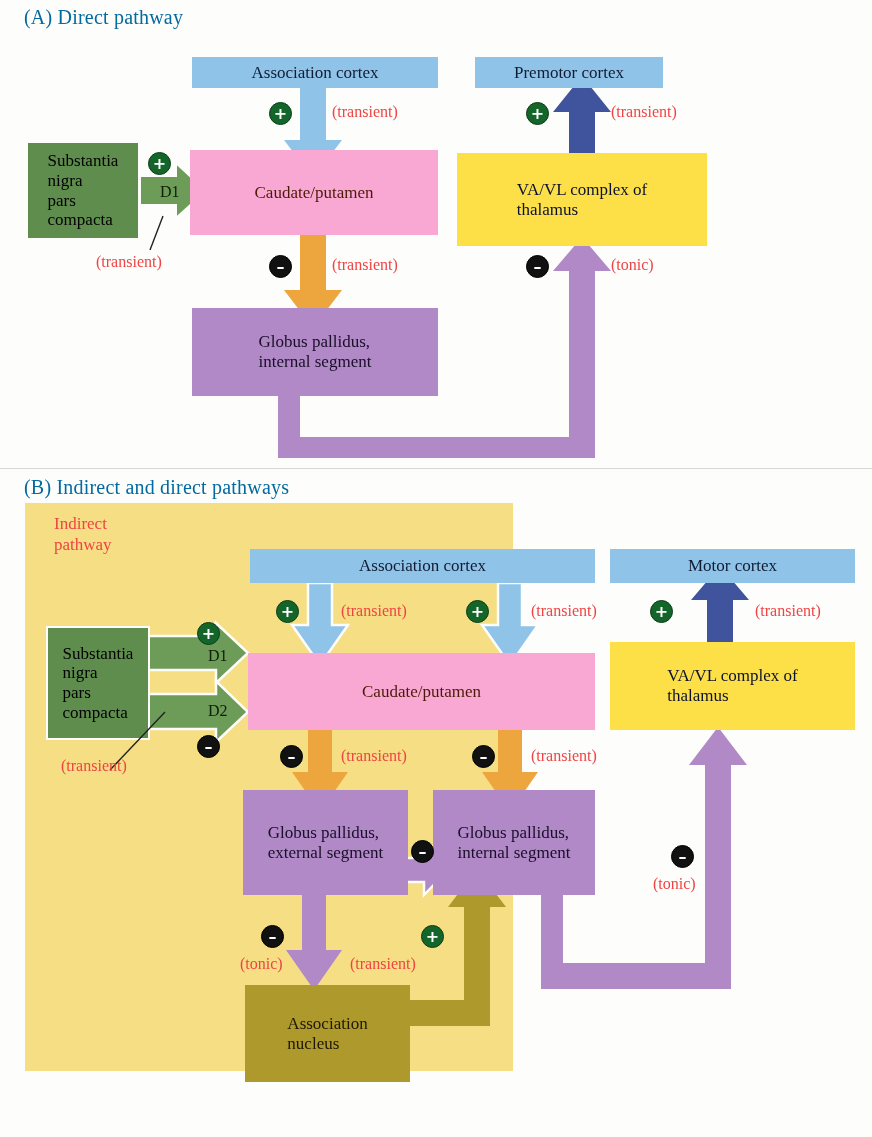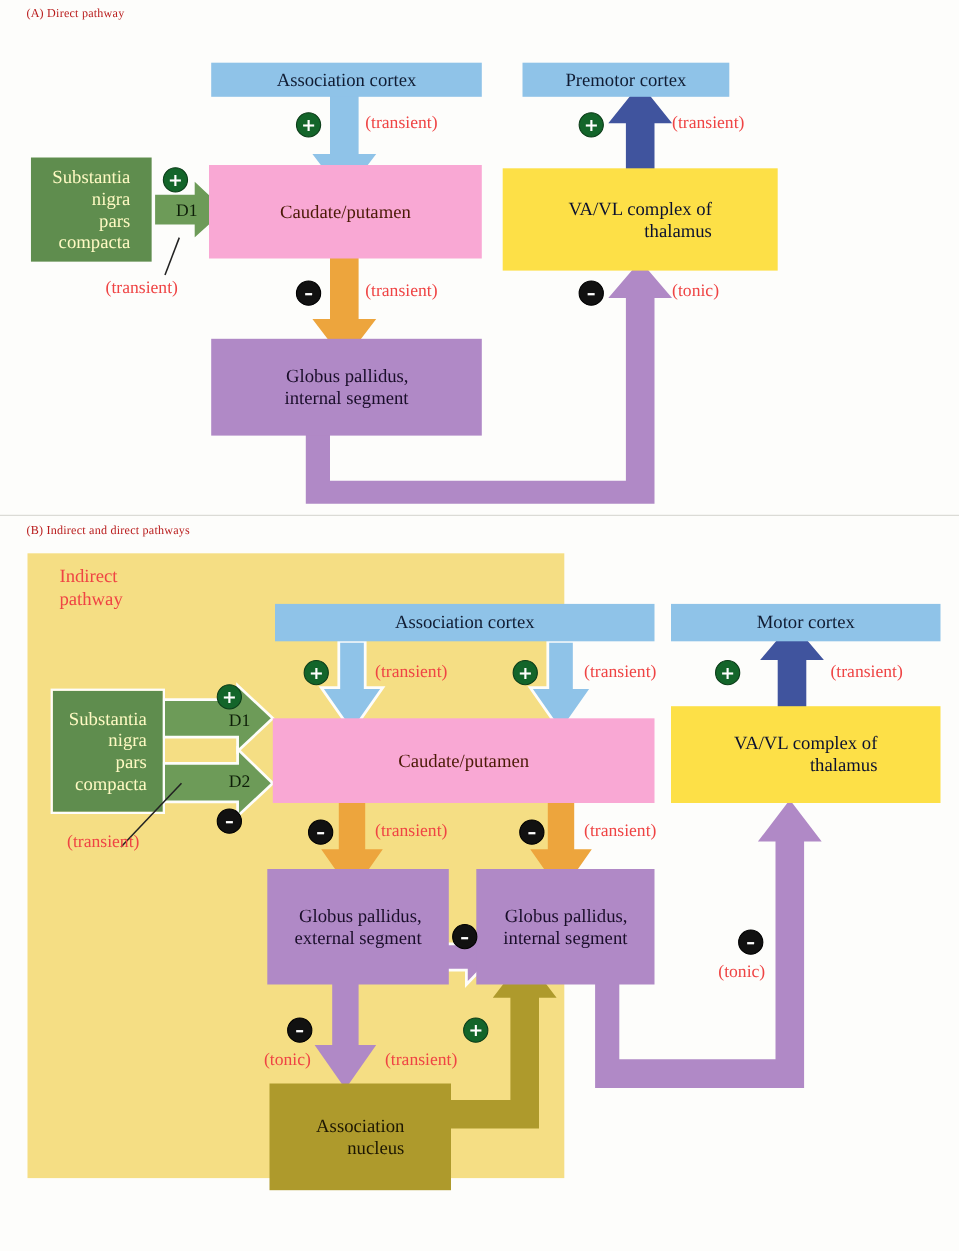--- a/index.html
+++ b/index.html
@@ -1,22 +1,22 @@
 <!DOCTYPE html>
 <html><head>
 <meta charset="utf-8">
 <style>
   html,body{margin:0;padding:0;background:#fdfdfb;}
   body{font-family:"Liberation Serif", serif;}
   #page{position:relative;width:872px;height:1137px;overflow:hidden;background:#fdfdfb;}
-  .panel-title{position:absolute;font-size:11px;color:#b91c1c;letter-spacing:.2px;white-space:nowrap;}
-  .box{position:absolute;display:flex;align-items:center;justify-content:center;text-align:right;
+  .panel-title{position:absolute;font-size:20px;color:#0369a1;letter-spacing:.2px;white-space:nowrap;}
+  .box{position:absolute;display:flex;align-items:center;justify-content:center;text-align:left;
        font-size:17px;color:#13132a;line-height:1.15;box-sizing:border-box;}
   .box.cortex{background:#8fc3e8;color:#101c33;}
-  .box.nigra{background:#5f8d4e;color:#fef9c3;outline:2px solid #fdfdfb;}
+  .box.nigra{background:#5f8d4e;color:#000000;outline:2px solid #fdfdfb;}
   .box.striatum{background:#f9a8d4;color:#4a1a06;}
   .box.thal{background:#fde047;color:#0b1130;}
   .box.pall{background:#b089c6;color:#1a0e2a;}
   .box.stn{background:#ae9a2c;color:#1d1703;}
   .region-yellow{position:absolute;background:#f5de84;}
   .lbl{position:absolute;font-size:16px;color:#ef4444;white-space:nowrap;}
   .sign{position:absolute;width:21px;height:21px;border-radius:50%;
         display:flex;align-items:center;justify-content:center;
         font-family:"DejaVu Sans",sans-serif;font-weight:bold;color:#fff;font-size:16px;line-height:1;}
   .sign.plus{background:#13652a;border:1.5px solid #0c3d19;}

